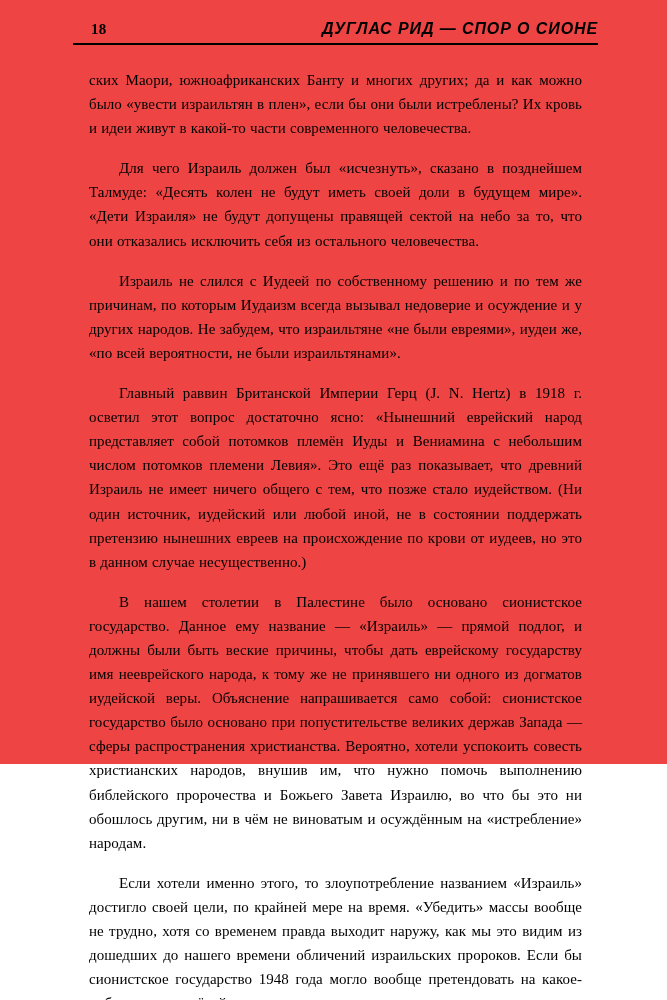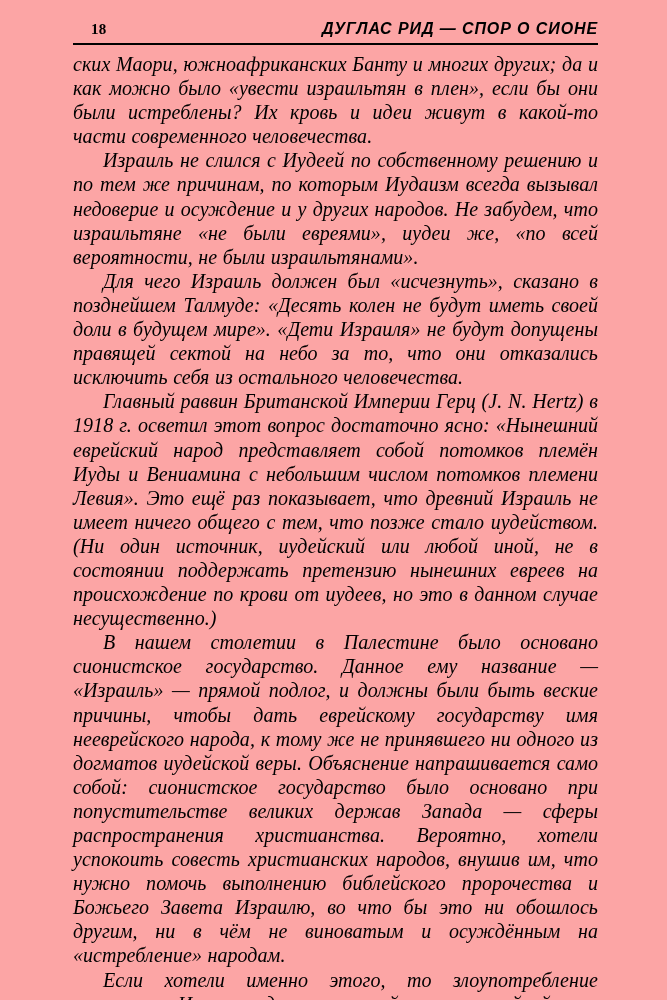--- a/index.html
+++ b/index.html
@@ -10,22 +10,22 @@
   body {
     width: 667px;
     height: 1000px;
     overflow: hidden;
     font-family: "Liberation Serif", "DejaVu Serif", serif;
     color: #000000;
   }
   .page {
     position: relative;
     width: 667px;
-    height: 1000px;
-    background: #fca5a5;
+    height: 764px;
+    background: #ef4444;
     box-sizing: border-box;
   }
   .running-head {
     position: absolute;
     top: 20px;
     left: 73px;
     width: 525px;
     height: 20px;
     display: flex;
     align-items: baseline;
@@ -54,48 +54,47 @@
     height: 2px;
     background: #000000;
   }
   .body-text {
     position: absolute;
     top: 52px;
     left: 73px;
     width: 525px;
   }
   .body-text p {
-    margin: 0;
+    margin: 16px;
     text-indent: 30px;
     text-align: justify;
-    font-size: 20px;
+    font-size: 15px;
     line-height: 24.1px;
     letter-spacing: 0.05px;
     word-spacing: 0.4px;
     hyphens: manual;
-    font-style: italic;
   }
   .body-text p.no-indent {
     text-indent: 0;
   }
 </style>
 </head>
 <body>
 
 <div class="page">
 
   <div class="running-head">
     <span class="folio">18</span>
     <span class="head-title">ДУГЛАС РИД — СПОР О СИОНЕ</span>
   </div>
 
   <div class="head-rule"></div>
 
   <div class="body-text">
     <p class="no-indent">ских Маори, южноафриканских Банту и многих других; да и как можно было «увести израильтян в плен», если бы они были истреблены? Их кровь и идеи живут в какой-то части современного человечества.</p>
+    <p>Для чего Израиль должен был «исчезнуть», сказано в позднейшем Талмуде: «Десять колен не будут иметь своей доли в будущем мире». «Дети Израиля» не будут допущены правящей сектой на небо за то, что они отказались исключить себя из остального человечества.</p>
     <p>Израиль не слился с Иудеей по собственному решению и по тем же причинам, по которым Иудаизм всегда вызывал недоверие и осуждение и у других народов. Не забудем, что израильтяне «не были евреями», иудеи же, «по всей вероятности, не были израильтянами».</p>
-    <p>Для чего Израиль должен был «исчезнуть», сказано в позднейшем Талмуде: «Десять колен не будут иметь своей доли в будущем мире». «Дети Израиля» не будут допущены правящей сектой на небо за то, что они отказались исключить себя из остального человечества.</p>
     <p>Главный раввин Британской Империи Герц (J. N. Hertz) в 1918 г. осветил этот вопрос достаточно ясно: «Нынешний еврейский народ представляет собой потомков племён Иуды и Вениамина с небольшим числом потомков племени Левия». Это ещё раз показывает, что древний Израиль не имеет ничего общего с тем, что позже стало иудейством. (Ни один источник, иудейский или любой иной, не в состоянии поддержать претензию нынешних евреев на происхождение по крови от иудеев, но это в данном случае несущественно.)</p>
     <p>В нашем столетии в Палестине было основано сионистское государство. Данное ему название — «Израиль» — прямой подлог, и должны были быть веские причины, чтобы дать еврейскому государству имя нееврейского народа, к тому же не принявшего ни одного из догматов иудейской веры. Объяснение напрашивается само собой: сионистское государство было основано при попустительстве великих держав Запада — сферы распространения христианства. Вероятно, хотели успокоить совесть христианских народов, внушив им, что нужно помочь выполнению библейского пророчества и Божьего Завета Израилю, во что бы это ни обошлось другим, ни в чём не виноватым и осуждённым на «истребление» народам.</p>
     <p>Если хотели именно этого, то злоупотребление названием «Израиль» достигло своей цели, по крайней мере на время. «Убедить» массы вообще не трудно, хотя со временем правда выходит наружу, как мы это видим из дошедших до нашего времени обличений израильских пророков. Если бы сионистское государство 1948 года могло вообще претендовать на какое-либо имя из далёкой древности, то, как показала эта глава, таким именем могло бы быть только «Иудея».</p>
   </div>
 
 </div>
 
 </body></html>

